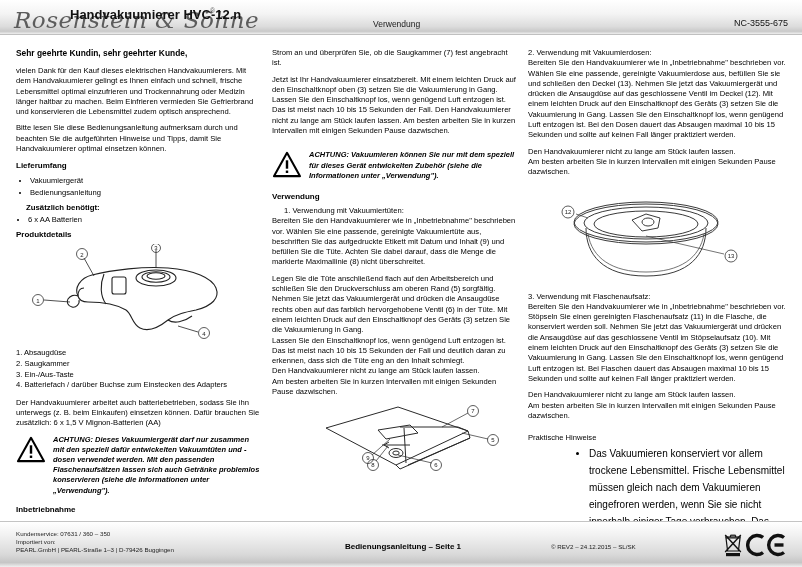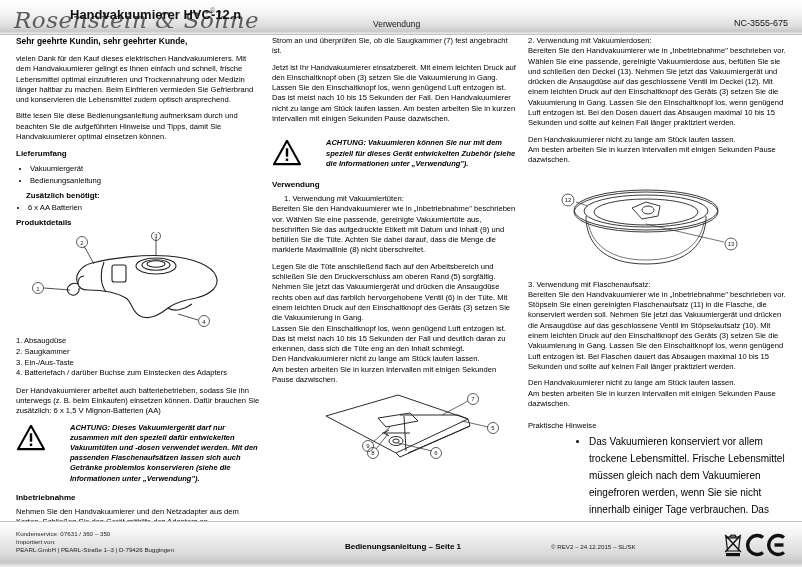--- a/index.html
+++ b/index.html
@@ -41,21 +41,21 @@
     position:absolute;left:373px;top:19px;
     font-size:8.5px;color:#1a1a1a;
   }
   .header-right{
     position:absolute;right:14px;top:18px;
     font-size:9px;color:#111;text-align:right;
   }
 
   
   .cols{position:absolute;left:0;top:36px;width:802px;height:486px;}
-  .col{position:absolute;top:0;}
+  .col{position:absolute;top:12px;}
   .col1{left:16px;width:244px;}
   .col2{left:272px;width:244px;}
   .col3{left:528px;width:258px;}
 
   p, .txt{
     margin:0 0 6px 0;
     font-size:7.6px;
     line-height:10.3px;
     text-align:left;
     color:#000;
@@ -75,21 +75,21 @@
   ul{margin:0 0 5px 0;padding:0 0 0 14px;list-style:disc;}
   ul li{font-size:7.6px;line-height:11px;margin:0 0 1px 0;}
   ul.inner{margin:2px 0 4px 0;padding-left:12px;}
   .sub-bold{
     font-size:7.8px;font-weight:bold;margin:4px 0 2px 10px;
   }
   .hint-list{margin:2px 0 0 0;padding-left:16px;}
   .hint-list li{font-size:10px;line-height:17px;margin-left:45px;}
 
   
-  .warn{position:relative;display:flex;gap:24px;align-items:flex-start;margin:6px 0 8px 0;}
+  .warn{position:relative;display:flex;gap:7px;align-items:flex-start;margin:6px 0 8px 0;}
   .warn-ico{flex:0 0 auto;width:30px;height:27px;margin-top:1px;}
   .warn-txt{
     font-size:7.5px;line-height:10.2px;font-style:italic;font-weight:bold;
   }
 
   
   .fig{position:relative;margin:3px 0 6px 0;}
   .fig svg{display:block;}
 
   

